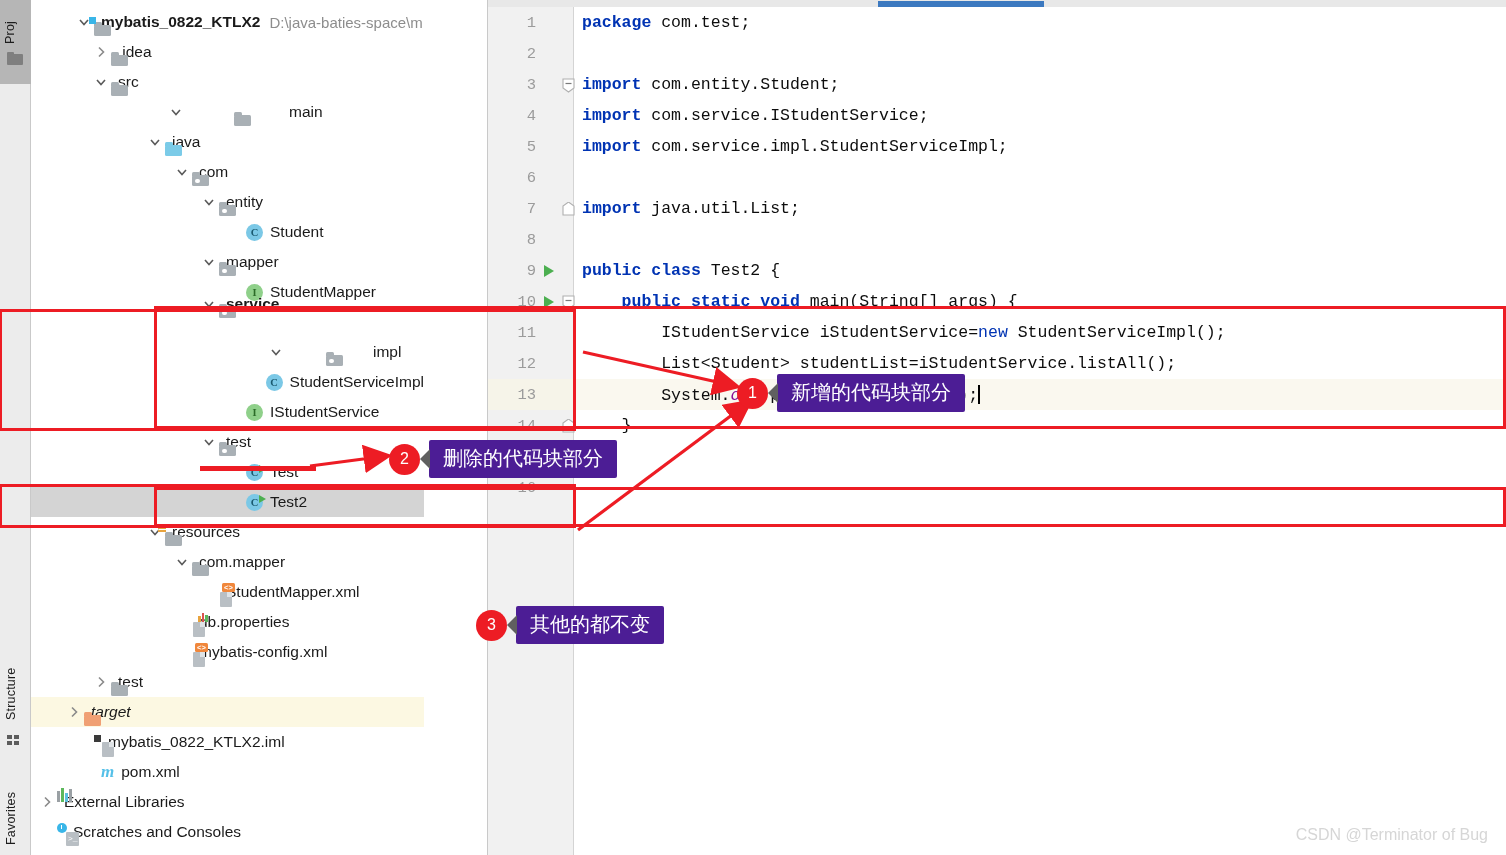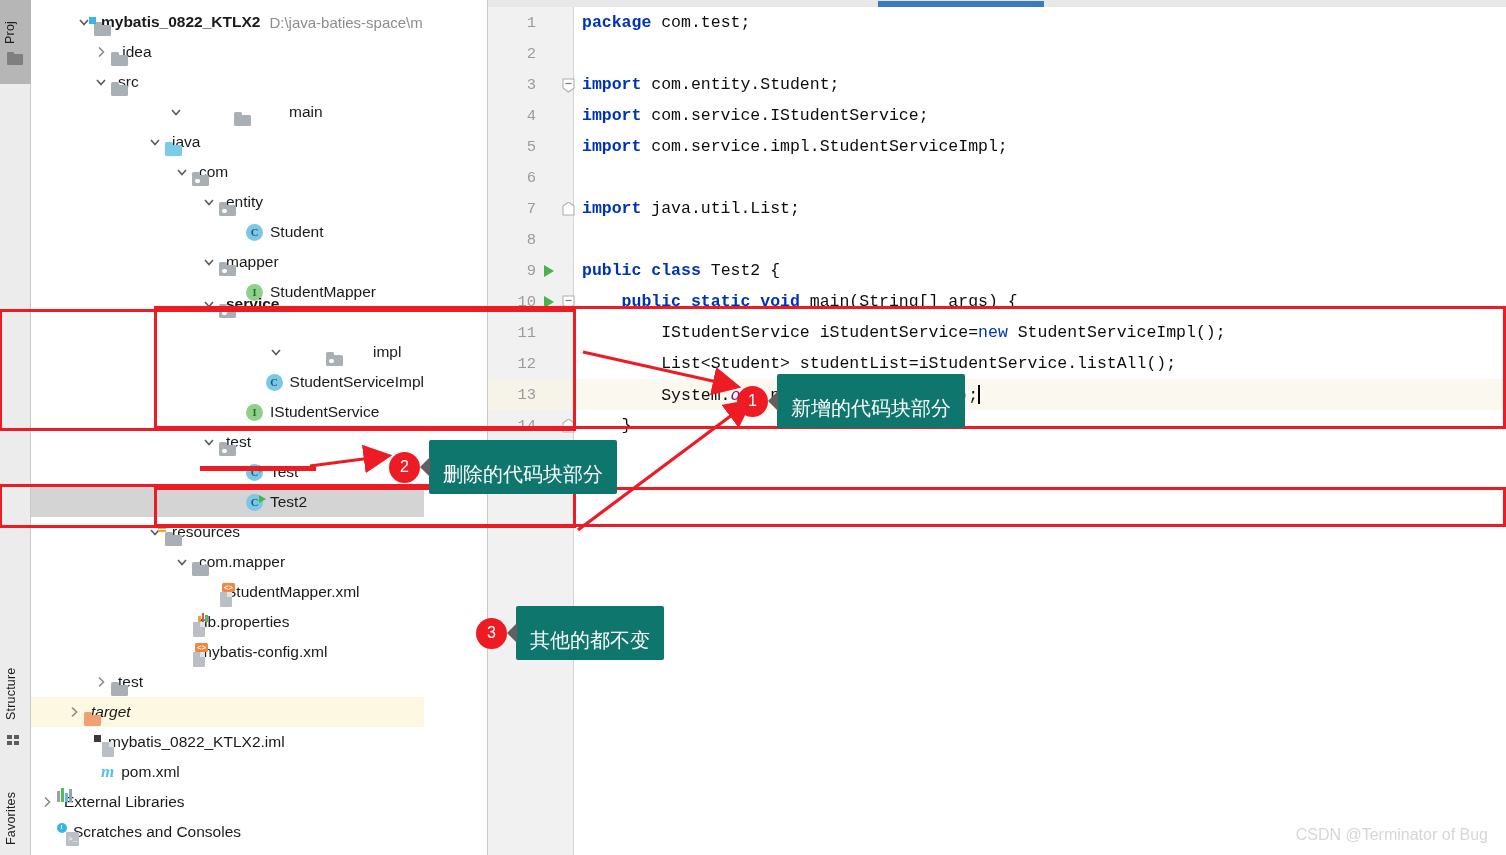--- a/index.html
+++ b/index.html
@@ -236,22 +236,22 @@
   }
   .cnum {
     width: 31px; height: 31px; border-radius: 50%;
     background: #ed1c24; color: #fff;
     display: flex; align-items: center; justify-content: center;
     font-size: 16px; font-family: "Liberation Sans", sans-serif;
     z-index: 3;
   }
   .cbubble {
     position: relative; margin-left: 9px;
-    background: #0f766e; color: #ffffff;
-    padding: 23px 14px 8px 14px;
+    background: #4c1d95; color: #ffffff;
+    padding: 7px 14px 8px 14px;
     font-size: 20px; line-height: 1.15;
     font-family: "Liberation Sans", sans-serif;
     border-radius: 2px;
     white-space: nowrap;
   }
   .cbubble::before {
     content: ""; position: absolute; left: -9px; top: 50%;
     transform: translateY(-50%);
     border-top: 10px solid transparent;
     border-bottom: 10px solid transparent;

